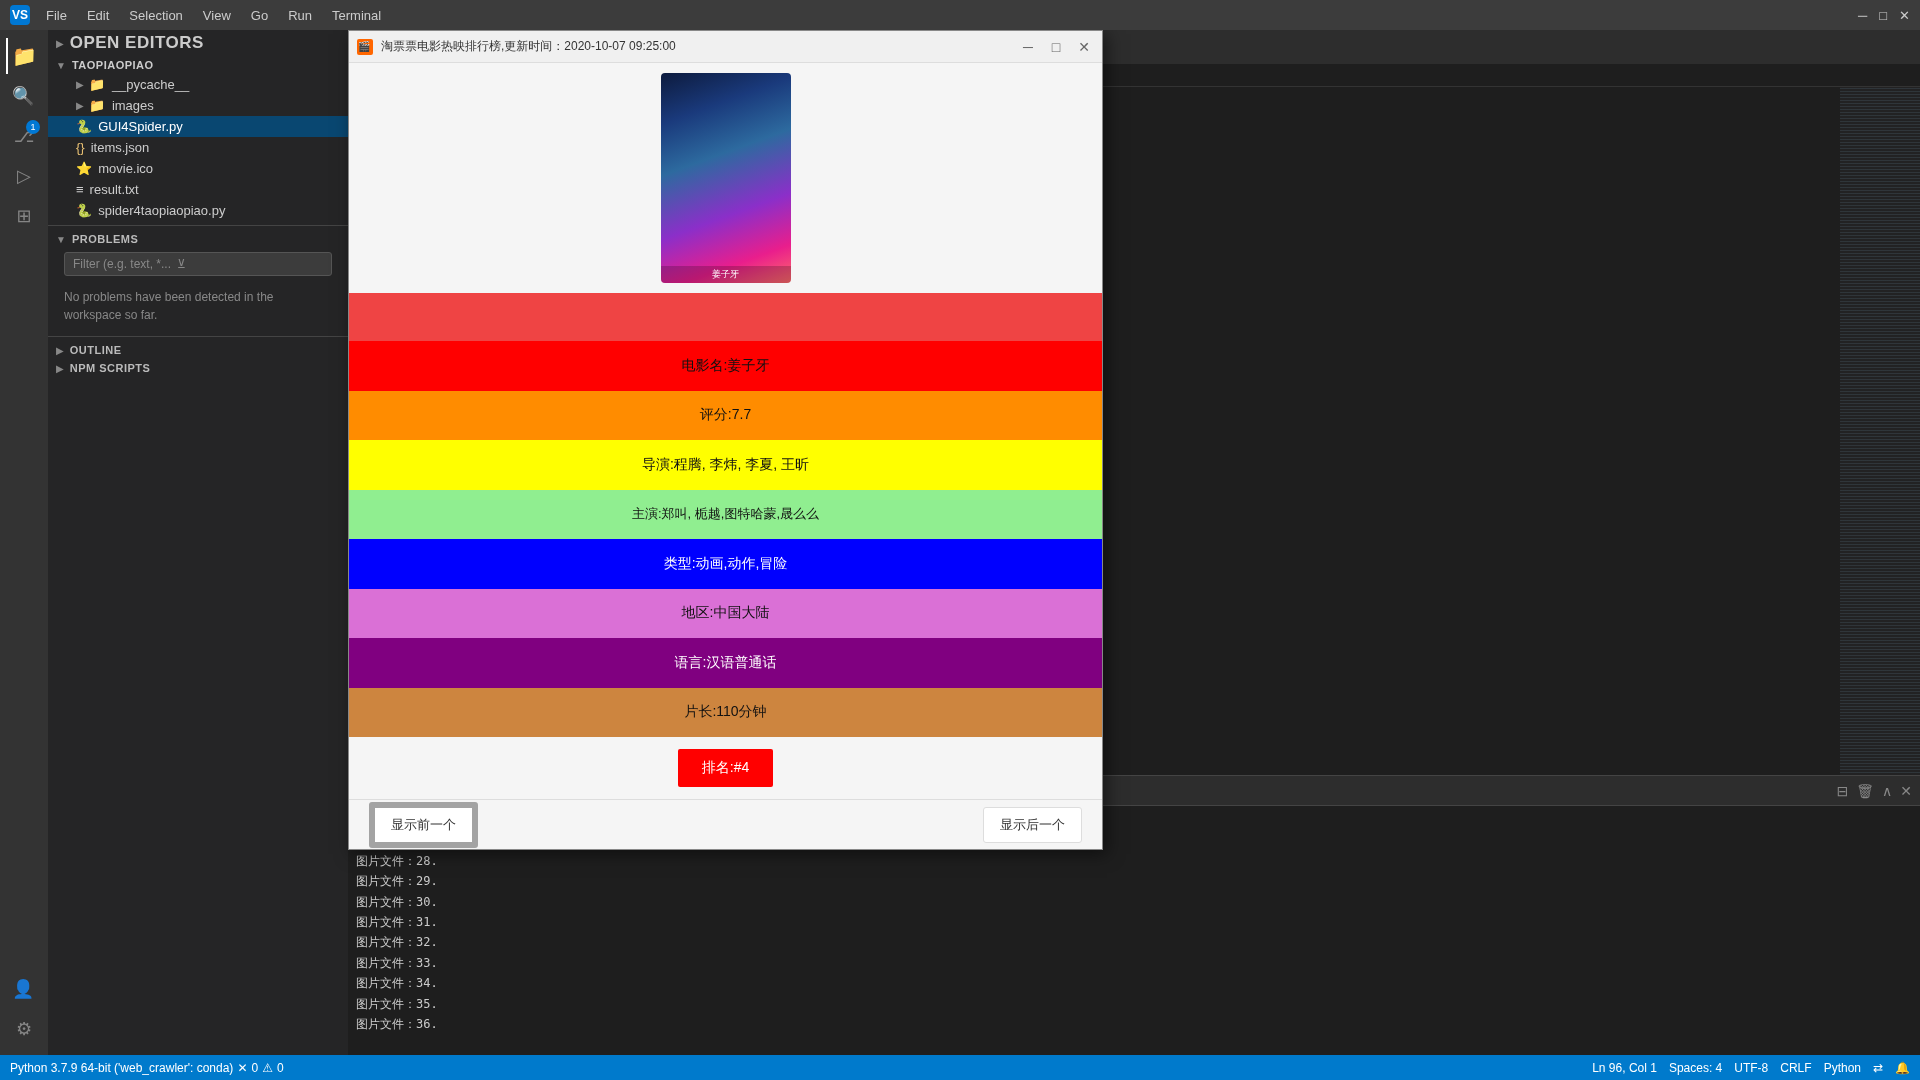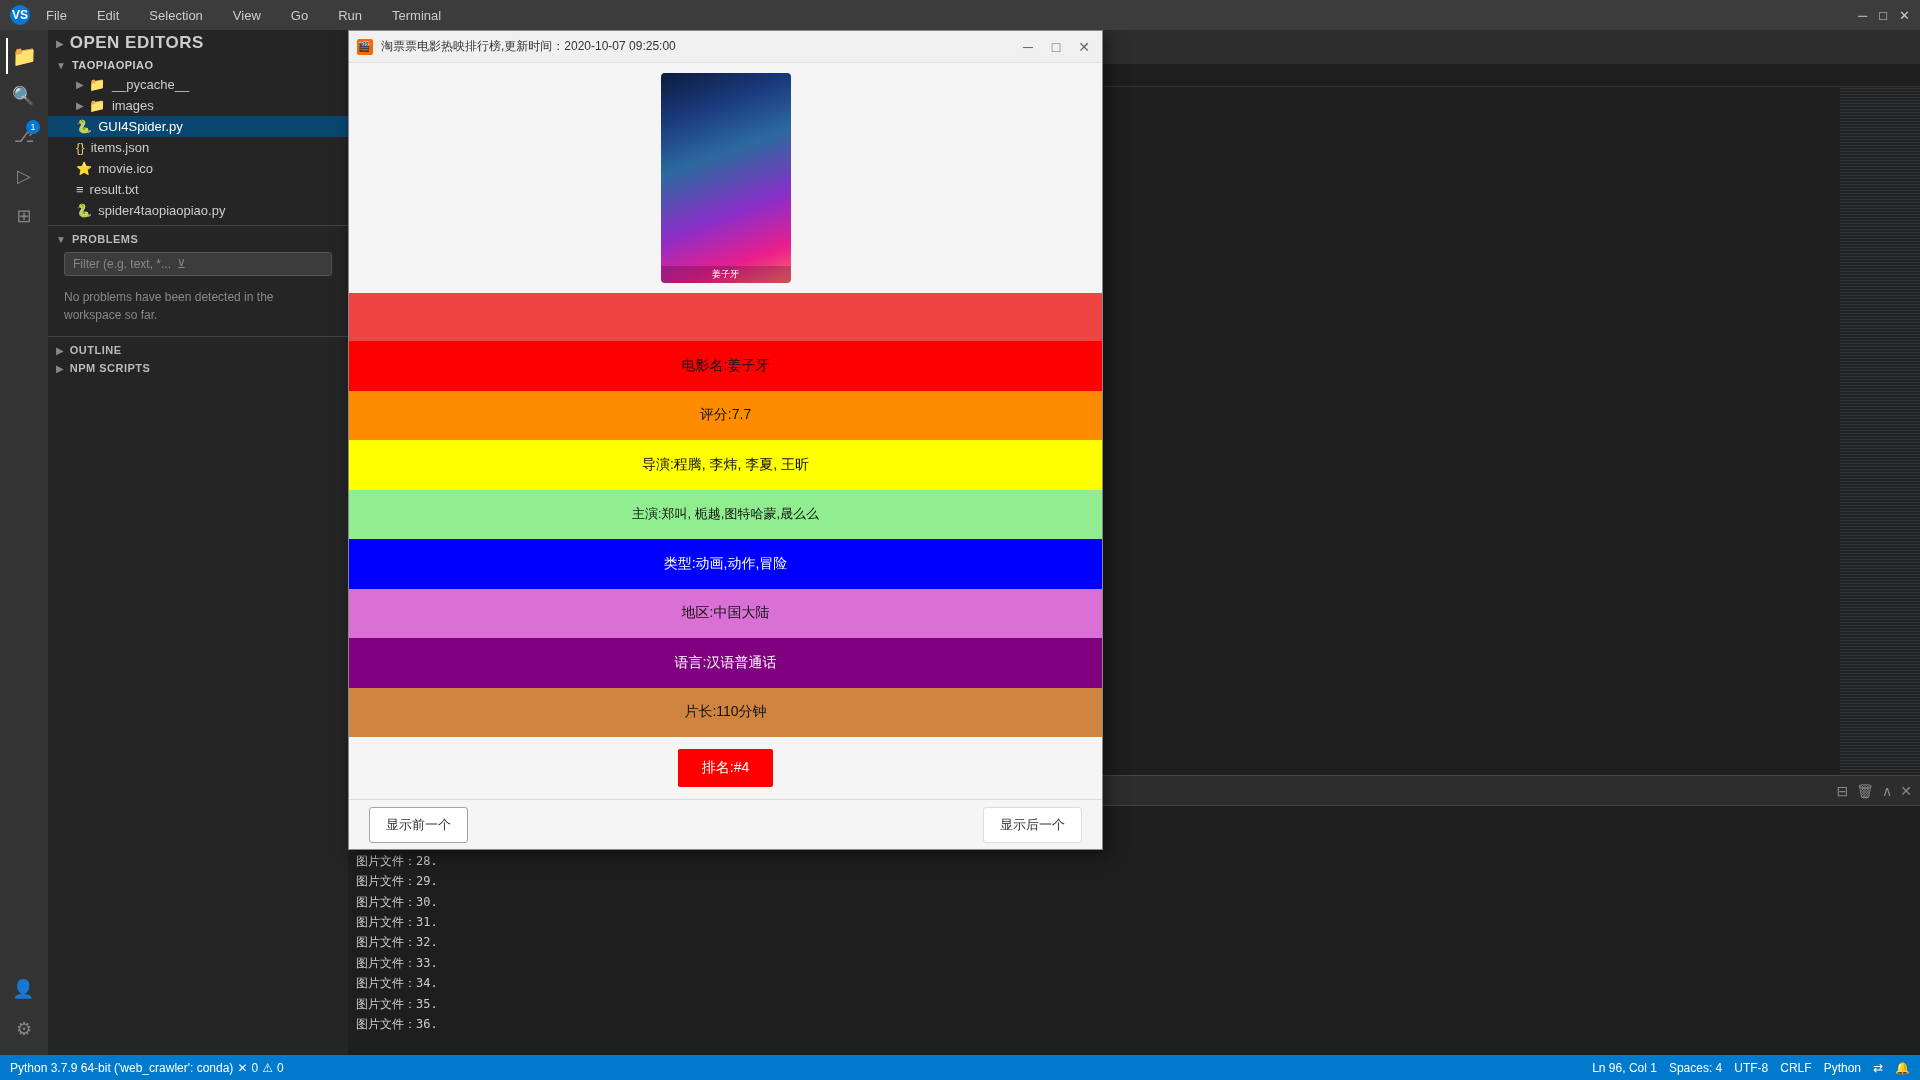--- a/index.html
+++ b/index.html
@@ -3,22 +3,22 @@
   <meta charset="utf-8">
   <style>
     * { margin: 0; padding: 0; box-sizing: border-box; }
     body { width: 1920px; height: 1080px; overflow: hidden; background: #1e1e1e; font-family: 'Segoe UI', sans-serif; display: flex; flex-direction: column; }
   </style>
 </head>
 <body>
 
 <div style="height:30px; background:#3c3c3c; display:flex; align-items:center; justify-content:space-between; padding:0 10px; color:#ccc; font-size:13px; flex-shrink:0;">
   <div style="display:flex; align-items:center; gap:8px;">
-    <div style="width:20px; height:20px; background:#0078d4; border-radius:10px; display:flex; align-items:center; justify-content:center; color:white; font-size:12px; font-weight:bold;">VS</div>
-    <div style="display:flex; gap:14px;align-items:center;">
+    <div style="width:20px; height:20px; background:#0078d4; border-radius:4px; display:flex; align-items:center; justify-content:center; color:white; font-size:12px; font-weight:bold;">VS</div>
+    <div style="display:flex; gap:4px;align-items:center;">
       <span style="padding:2px 8px; cursor:pointer; color:#ccc;">File</span>
       <span style="padding:2px 8px; cursor:pointer; color:#ccc;">Edit</span>
       <span style="padding:2px 8px; cursor:pointer; color:#ccc;">Selection</span>
       <span style="padding:2px 8px; cursor:pointer; color:#ccc;">View</span>
       <span style="padding:2px 8px; cursor:pointer; color:#ccc;">Go</span>
       <span style="padding:2px 8px; cursor:pointer; color:#ccc;">Run</span>
       <span style="padding:2px 8px; cursor:pointer; color:#ccc;">Terminal</span>
     </div>
   </div>
   <div style="display:flex; gap:12px;">
@@ -232,21 +232,21 @@
           <span style="font-size:14px; color:#111; font-weight:500;">片长:110分钟</span>
         </div>
 
         <div style="background:#f5f5f5; display:flex; align-items:center; justify-content:center; padding:12px; flex:1;">
           <button style="background:#ff0000; color:white; padding:10px 24px; font-size:14px; border:none; cursor:pointer; border-radius:2px;">排名:#4</button>
         </div>
       </div>
     </div>
 
     <div style="height:50px; background:#f5f5f5; border-top:1px solid #ddd; display:flex; align-items:center; justify-content:space-between; padding:0 20px; flex-shrink:0;">
-      <button style="background:white; border:1px solid #a3a3a3; padding:8px 16px; font-size:13px; color:#333; cursor:pointer; border-radius:3px;">显示前一个</button>
+      <button style="background:white; border:6px solid #a3a3a3; padding:8px 16px; font-size:13px; color:#333; cursor:pointer; border-radius:3px;">显示前一个</button>
       <button style="background:white; border:1px solid #ddd; padding:8px 16px; font-size:13px; color:#333; cursor:pointer; border-radius:3px;">显示后一个</button>
     </div>
   </div>
 
 </div>
 
 <div style="height:25px; background:#007acc; display:flex; align-items:center; justify-content:space-between; padding:0 10px; color:white; font-size:12px; flex-shrink:0;">
   <div style="display:flex; align-items:center; gap:4px;">
     <span style="display:flex; align-items:center; gap:4px; cursor:pointer;">Python 3.7.9 64-bit ('web_crawler': conda)</span>
     <span style="display:flex; align-items:center; gap:4px;">

